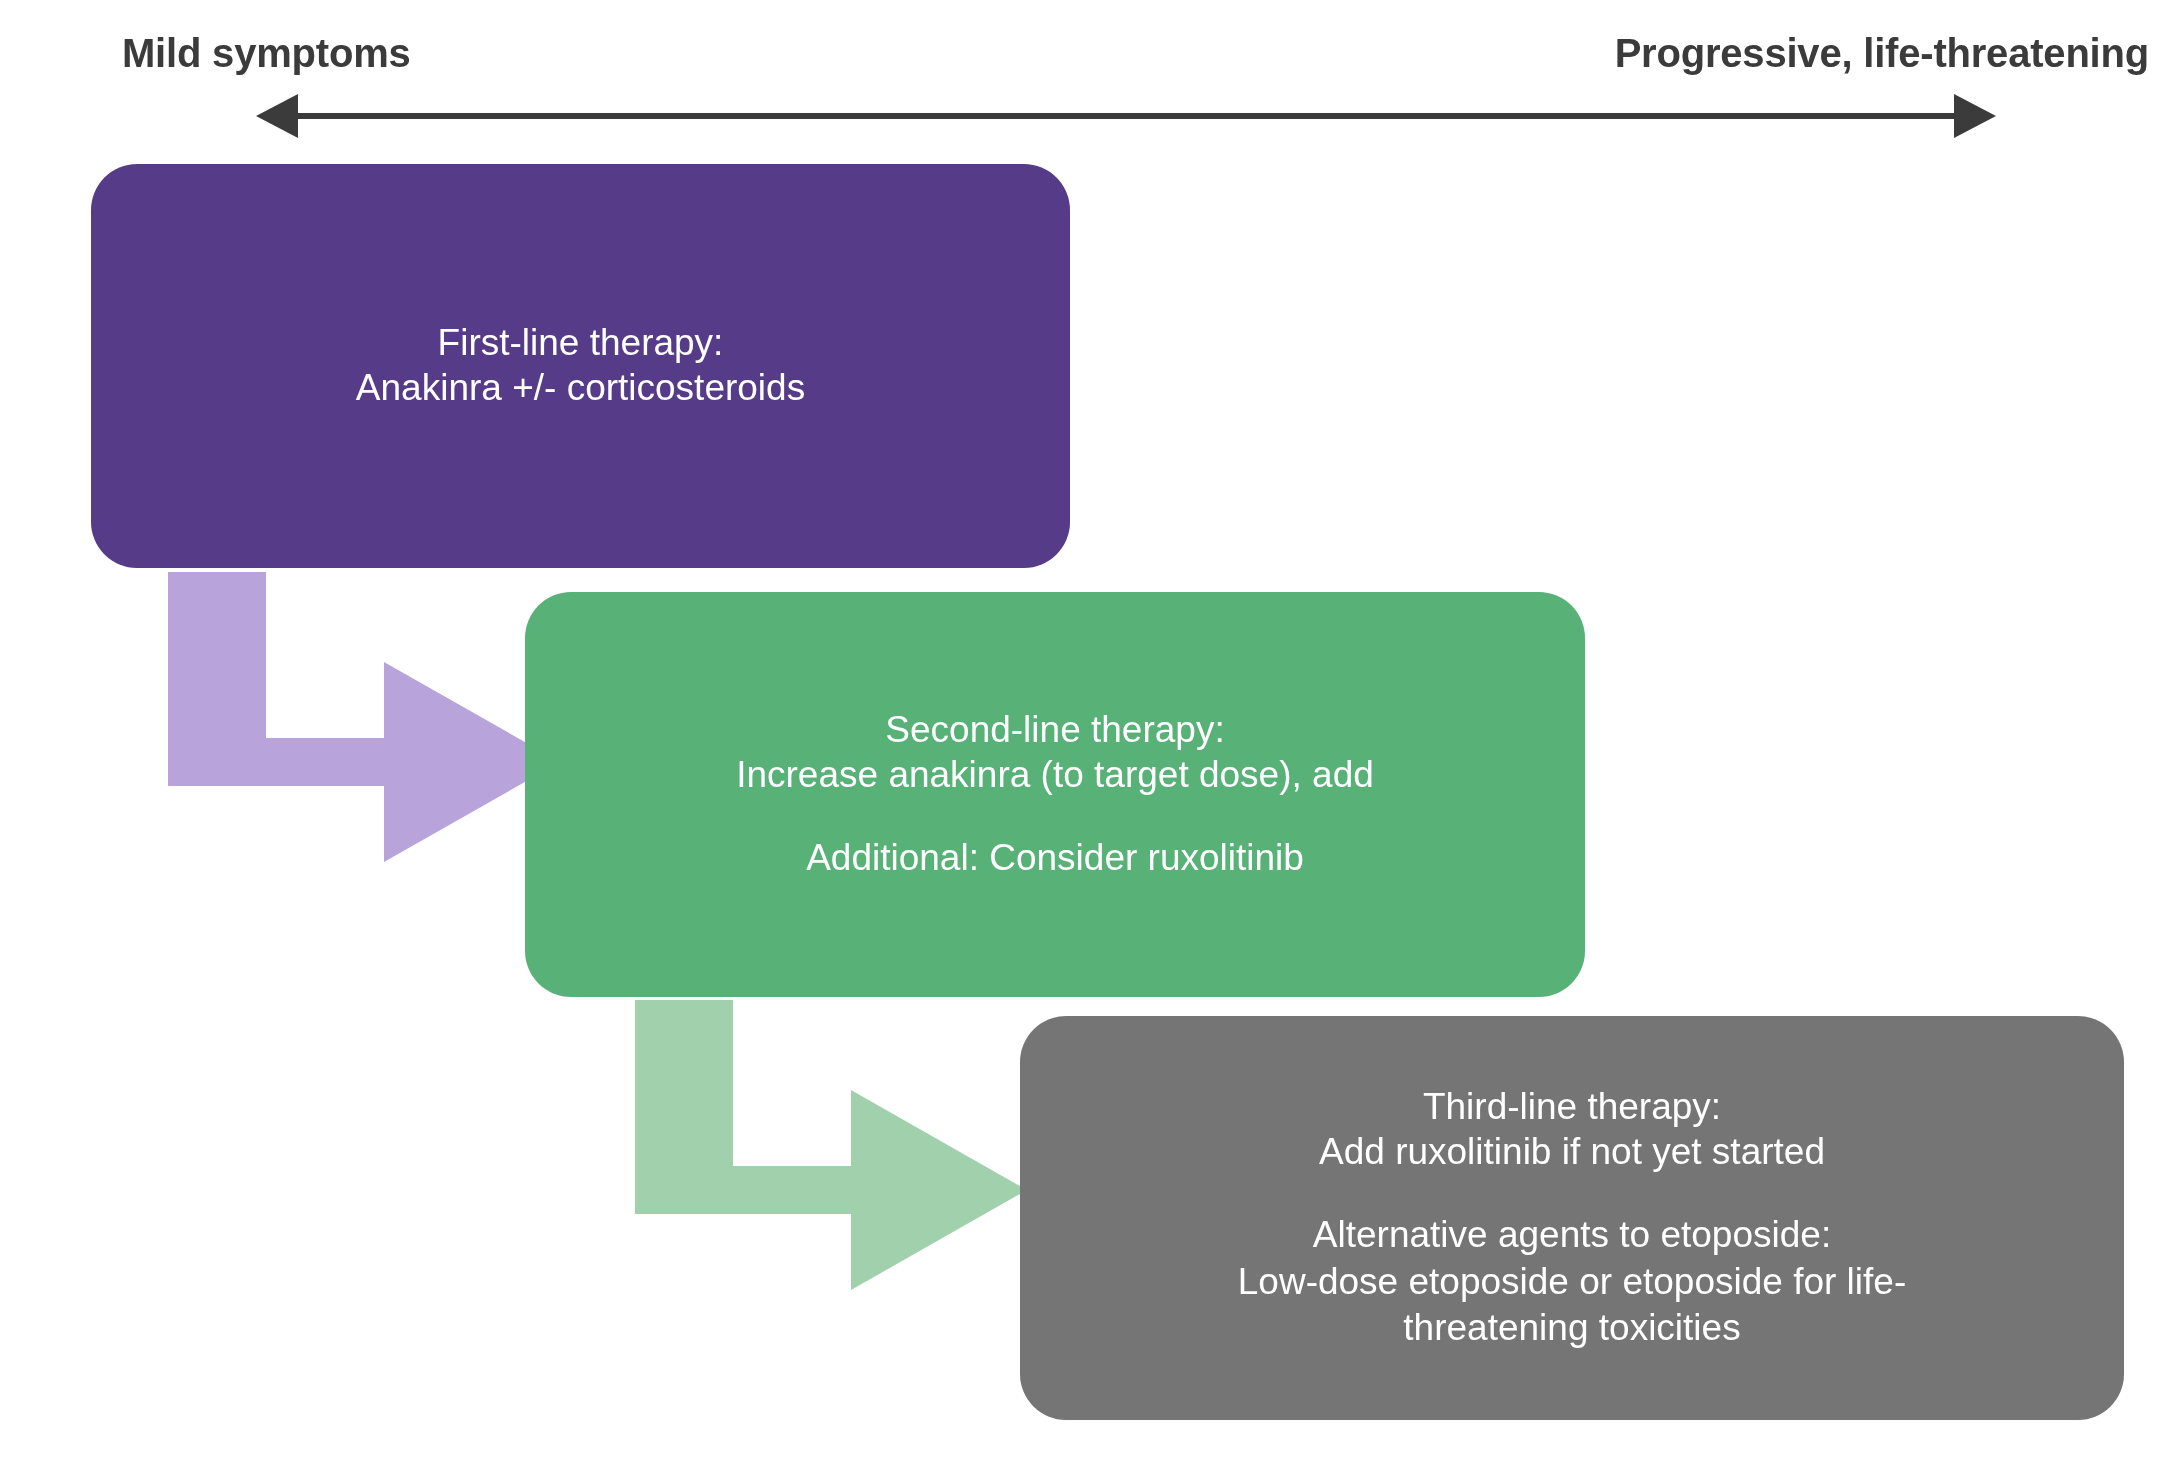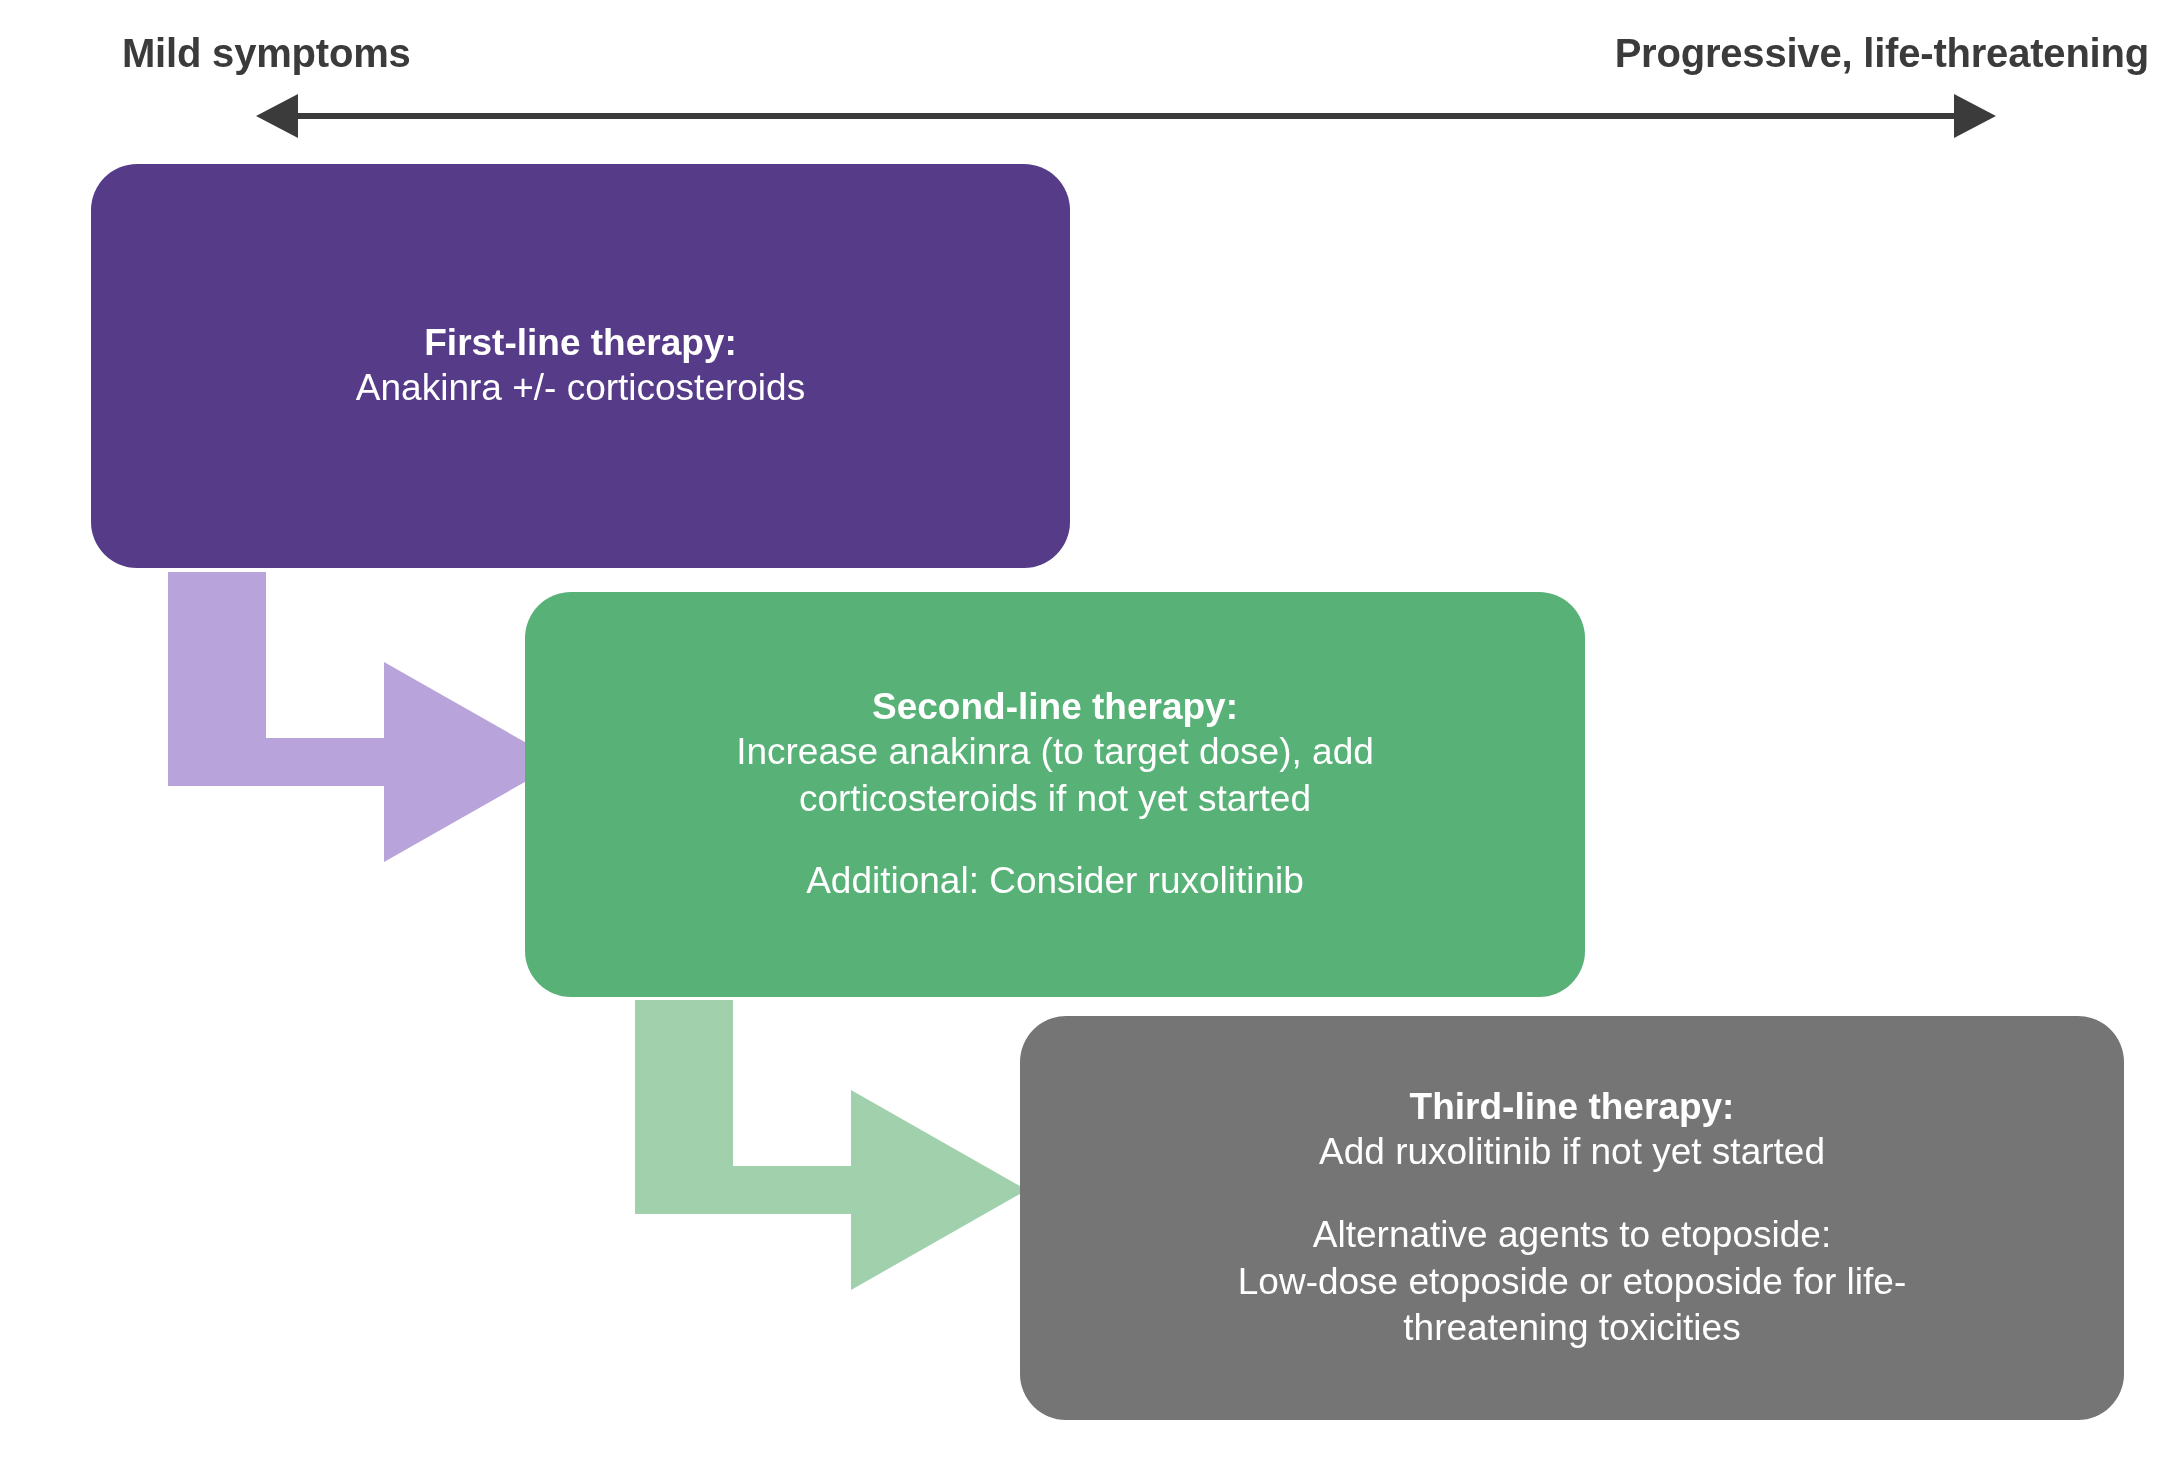--- a/index.html
+++ b/index.html
@@ -50,21 +50,21 @@
     display: flex;
     flex-direction: column;
     align-items: center;
     justify-content: center;
     color: #ffffff;
     text-align: center;
     padding: 14px 34px;
   }
   .box-title {
     font-size: 37px;
-    font-weight: bold;
+    font-weight: normal;
     line-height: 1.22;
     white-space: nowrap;
   }
   .box-line {
     font-size: 37px;
     font-weight: normal;
     line-height: 1.26;
   }
   .box-para {
     margin-top: 36px;
@@ -130,21 +130,20 @@
   </div>
 
   <div class="therapy-box" id="box-first">
     <div class="box-title">First-line therapy:</div>
     <div class="box-line">Anakinra +/- corticosteroids</div>
   </div>
 
   <div class="therapy-box" id="box-second">
     <div class="box-title">Second-line therapy:</div>
     <div class="box-line">Increase anakinra (to target dose), add</div>
-    <div class="box-line">corticosteroids if not yet started</div>
     <div class="box-line box-para">Additional: Consider ruxolitinib</div>
   </div>
 
   <div class="therapy-box" id="box-third">
     <div class="box-title">Third-line therapy:</div>
     <div class="box-line">Add ruxolitinib if not yet started</div>
     <div class="box-line box-para">Alternative agents to etoposide:</div>
     <div class="box-line">Low-dose etoposide or etoposide for life-</div>
     <div class="box-line">threatening toxicities</div>
   </div>

